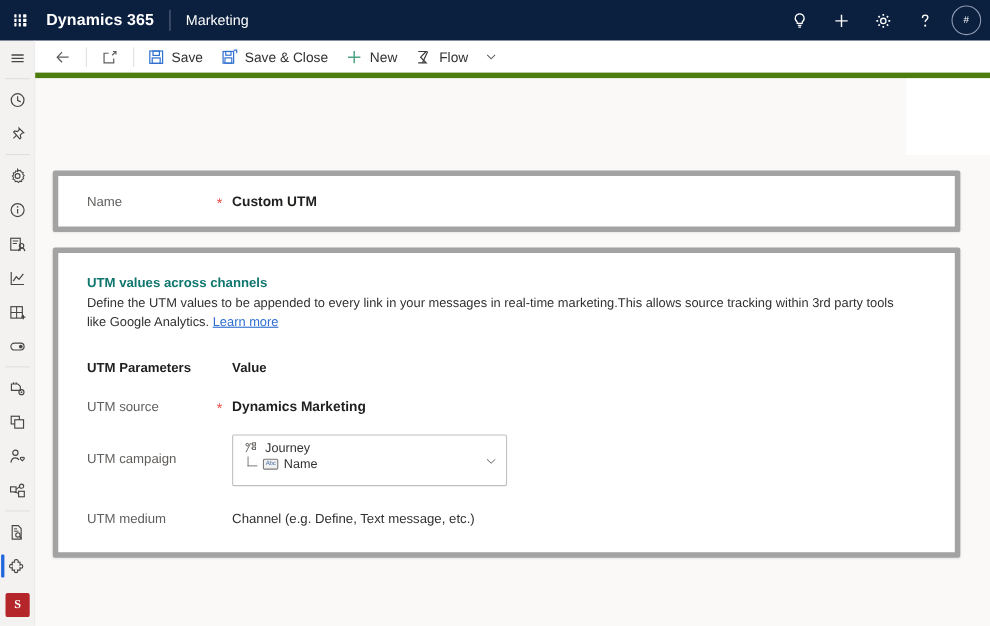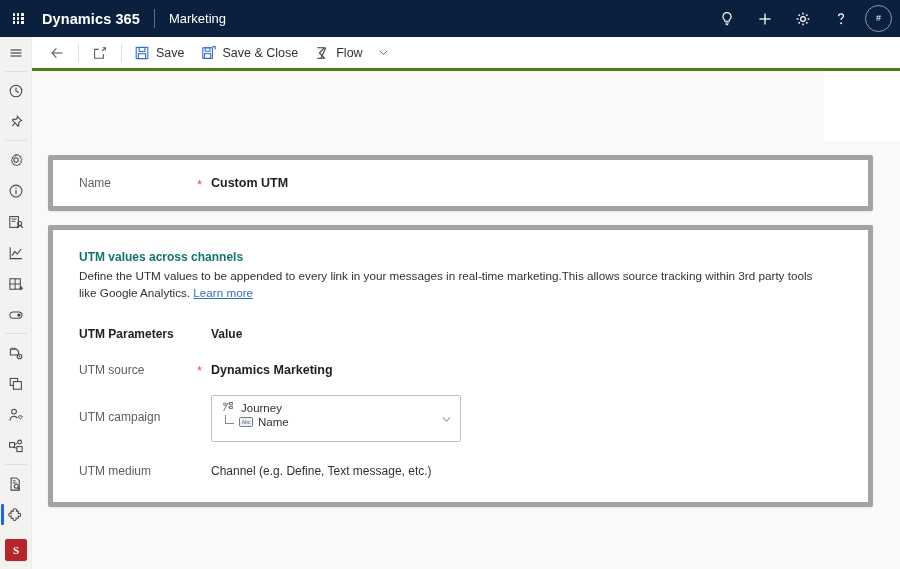--- a/index.html
+++ b/index.html
@@ -91,21 +91,21 @@
     cursor: pointer;
   }
   .rail-app span {
     color: #ffffff; font-size: 11px; font-weight: bold;
     font-family: "Liberation Serif", serif; line-height: 1;
   }
 
   
   .cmdbar {
     position: absolute; top: 37px; left: 32px; width: 868px; height: 34px;
-    background: #ffffff; border-bottom: 3px solid #4d7c0f;
+    background: #ffffff; border-bottom: 5px solid #4d7c0f;
     display: flex; align-items: center; padding-left: 8px;
   }
   .cmd {
     height: 34px; display: flex; align-items: center; gap: 6px;
     padding: 0 8px; cursor: pointer;
     font-size: 12.5px; color: #323130; white-space: nowrap;
   }
   .cmd-icononly { padding: 0 9px; }
   .cmd-sep { width: 1px; height: 18px; background: #e1dfdd; margin: 0 4px; }
 
@@ -454,20 +454,27 @@
     <div class="cmd">
       <svg width="16" height="16" viewBox="0 0 16 16">
         <rect x="1.8" y="2.8" width="9.6" height="10.6" fill="none" stroke="#2f6fd0" stroke-width="1.1"></rect>
         <rect x="4.2" y="2.8" width="4.8" height="3.4" fill="none" stroke="#2f6fd0" stroke-width="1.05"></rect>
         <rect x="3.5" y="8.6" width="6.2" height="4.8" fill="none" stroke="#2f6fd0" stroke-width="1.05"></rect>
         <polyline points="11.4,1.6 14.2,1.6 14.2,4.4" fill="none" stroke="#2f6fd0" stroke-width="1.05"></polyline>
       </svg>
       <span>Save &amp; Close</span>
     </div>
 
+    <div class="cmd">
+      <svg width="16" height="16" viewBox="0 0 16 16">
+        <line x1="8" y1="2.4" x2="8" y2="13.6" stroke="#4ea382" stroke-width="1.35"></line>
+        <line x1="2.4" y1="8" x2="13.6" y2="8" stroke="#4ea382" stroke-width="1.35"></line>
+      </svg>
+      <span>New</span>
+    </div>
 
     <div class="cmd">
       <svg width="16" height="16" viewBox="0 0 16 16">
         <polyline points="3.2,2.8 10.4,2.8 5.4,8 10.4,13.2 3.2,13.2" fill="none" stroke="#3b3a39" stroke-width="1.1"></polyline>
         <line x1="11.8" y1="2.8" x2="7" y2="13.2" stroke="#3b3a39" stroke-width="1.1"></line>
       </svg>
       <span>Flow</span>
       <svg width="13" height="13" viewBox="0 0 16 16" style="margin-left:8px">
         <polyline points="3.6,6 8,10.4 12.4,6" fill="none" stroke="#605e5c" stroke-width="1.15"></polyline>
       </svg>

